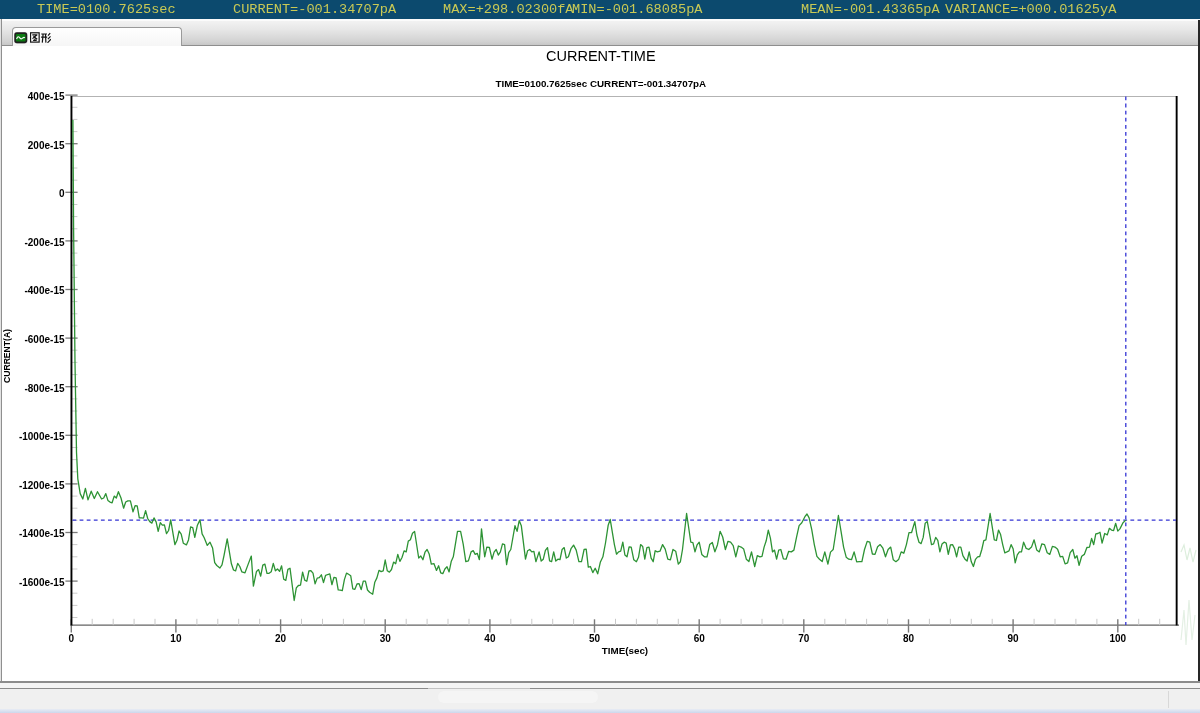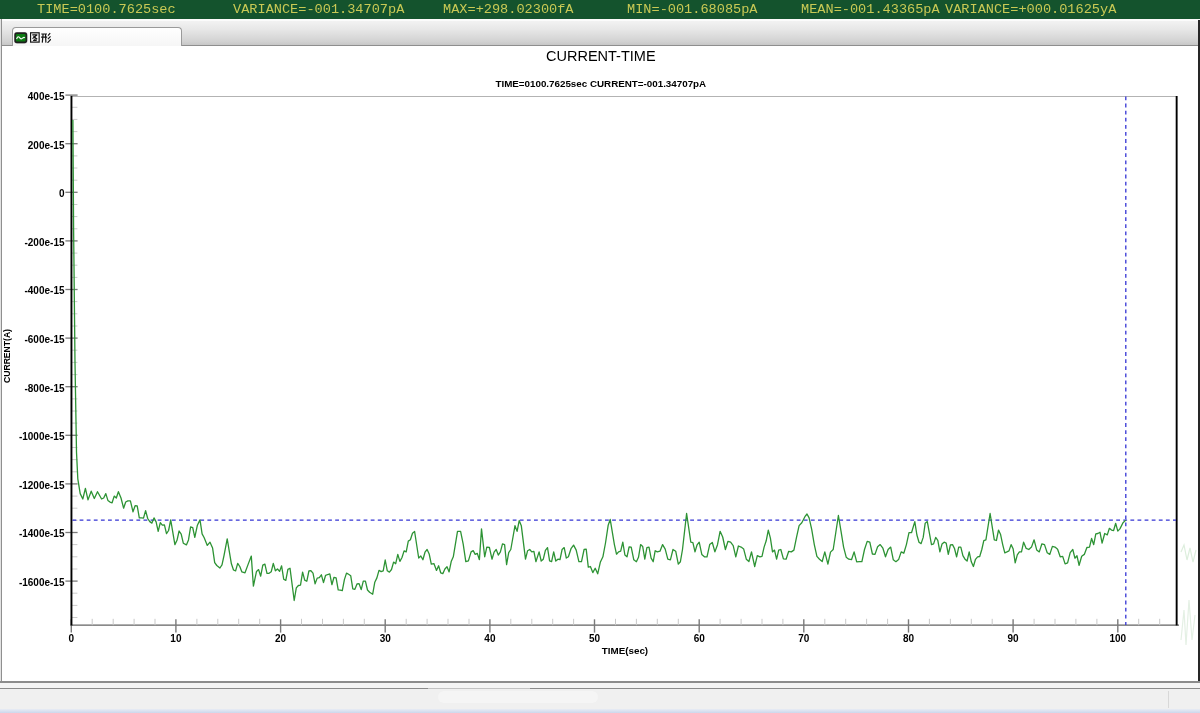--- a/index.html
+++ b/index.html
@@ -1,17 +1,17 @@
 <!DOCTYPE html>
 <html><head><meta charset="utf-8">
 <style>
 html,body{margin:0;padding:0;width:1200px;height:713px;overflow:hidden;background:#fff;
 font-family:"Liberation Sans",sans-serif;}
 .abs{position:absolute;}
-#topbar{left:0;top:0;width:1200px;height:22px;background:#14532d;}
+#topbar{left:0;top:0;width:1200px;height:22px;background:#0c4a6e;}
 #topbar span{position:absolute;top:0;line-height:19px;font-family:"Liberation Mono",monospace;
 font-size:13.6px;color:#c9c955;white-space:pre;}
 #stripA{left:0;top:19px;width:1200px;height:1.5px;background:#fbfbfb;}
 #strip{left:0;top:20.5px;width:1200px;height:24.5px;background:linear-gradient(#f2f2f2,#e7e7e7 35%,#d2d2d2 85%,#c7c7c7);}
 #stripline{left:0;top:45px;width:1200px;height:1.2px;background:#8e8e8e;}
 #tab{left:11.5px;top:26.5px;width:170px;height:19.5px;background:linear-gradient(#ffffff,#f6f6f6);
 border:1px solid #9a9a9a;border-bottom:none;border-radius:4px 4px 0 0;box-sizing:border-box;z-index:5;}
 #panel{left:2px;top:46px;width:1196.5px;height:635px;background:#fff;}
 #bleft1{left:0;top:19px;width:1px;height:669px;background:#e2e2e2;}
 #bleft2{left:1px;top:19px;width:1.2px;height:669px;background:#8f8f8f;}
@@ -22,23 +22,23 @@
 #sb2l{left:428px;top:688px;width:102px;height:1.4px;background:#c2c2c2;}
 #sb3{left:0;top:689.4px;width:1200px;height:19.2px;background:#f0f0f0;}
 #grip{left:438px;top:691px;width:160px;height:12px;background:#f5f5f5;border-radius:6px;}
 #vsep{left:1168px;top:691px;width:1px;height:17px;background:#d8d8d8;}
 #sb4{left:0;top:708.6px;width:1200px;height:4.4px;background:linear-gradient(#e8ecf4,#ccd7ec);}
 svg text{font-family:"Liberation Sans",sans-serif;}
 </style></head>
 <body>
 <div id="topbar" class="abs">
 <span style="left:37px">TIME=0100.7625sec</span>
-<span style="left:233px">VARIANCE=-001.34707pA</span>
+<span style="left:233px">CURRENT=-001.34707pA</span>
 <span style="left:443px">MAX=+298.02300fA</span>
-<span style="left:627px">MIN=-001.68085pA</span>
+<span style="left:572px">MIN=-001.68085pA</span>
 <span style="left:801px">MEAN=-001.43365pA</span>
 <span style="left:945px">VARIANCE=+000.01625yA</span>
 </div>
 <div id="stripA" class="abs"></div>
 <div id="strip" class="abs"></div>
 <div id="stripline" class="abs"></div>
 <div id="panel" class="abs"></div>
 <div id="bleft1" class="abs"></div>
 <div id="bleft2" class="abs"></div>
 <div id="bright" class="abs"></div>

